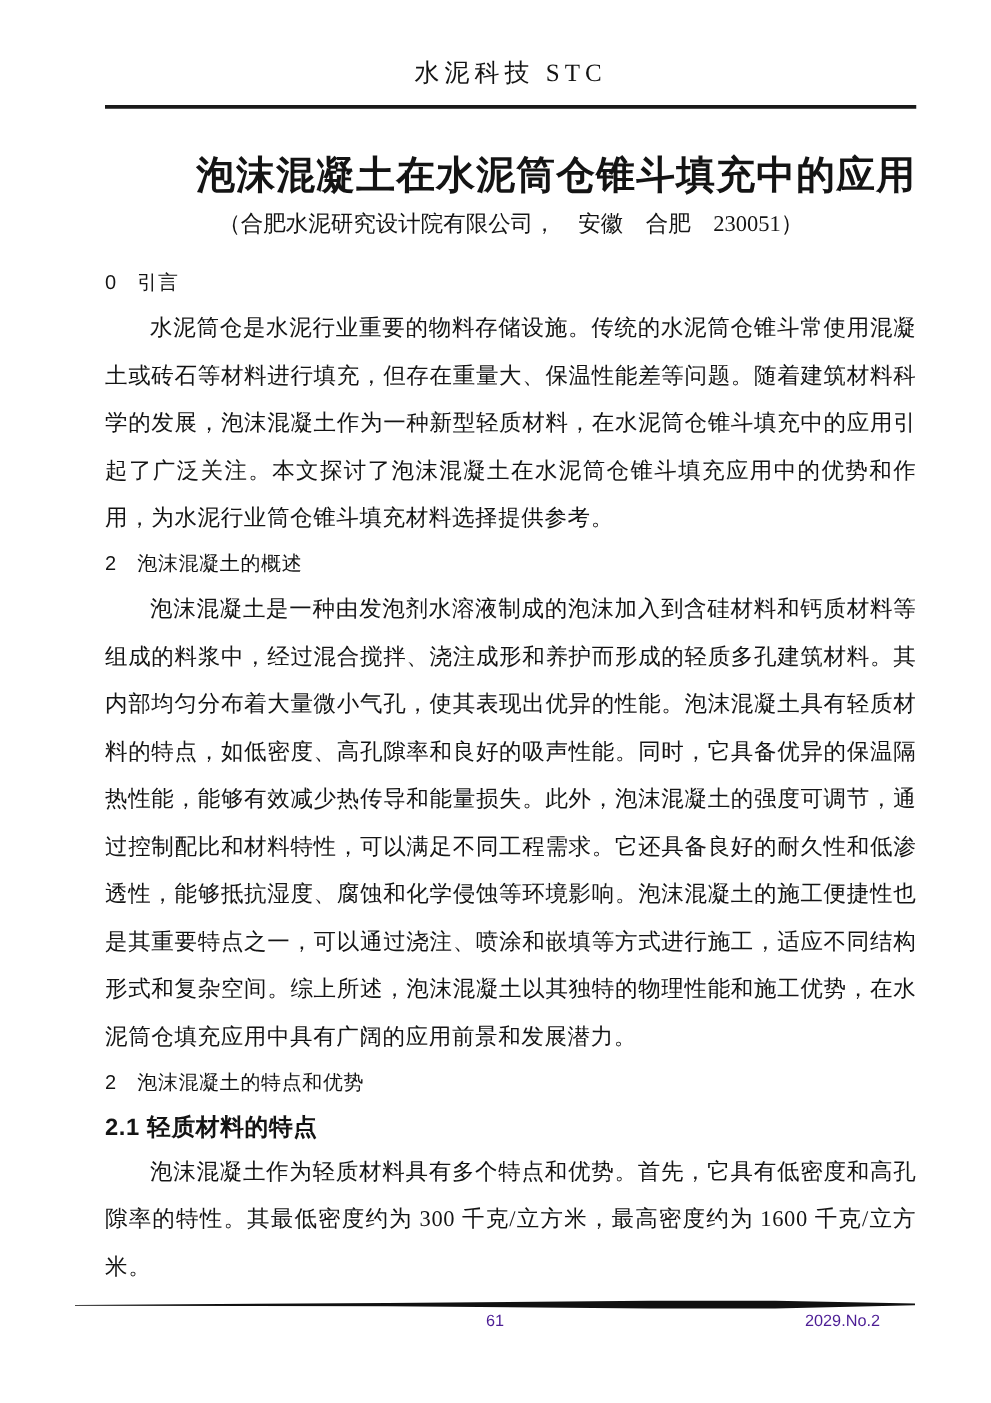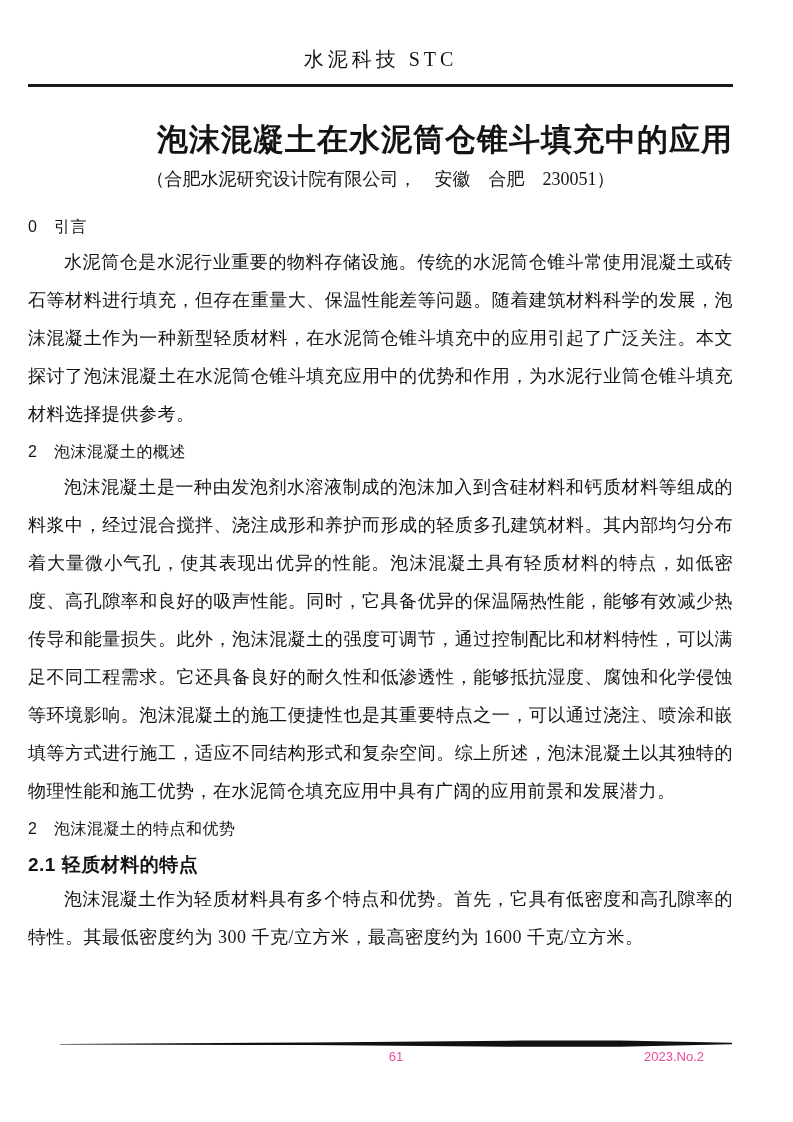--- a/index.html
+++ b/index.html
@@ -8,21 +8,21 @@
     background: #ffffff;
   }
   .page {
     position: relative;
     width: 793px;
     height: 1122px;
     background: #ffffff;
     color: #141414;
     overflow: hidden;
     box-sizing: border-box;
-    padding: 46px 60px 0 28px;
+    padding: 46px 60px 0 84px;
     font-family: "Liberation Serif", "DejaVu Serif", serif;
   }
   
   .journal-title {
     text-align: center;
     font-size: 20px;
     line-height: 26px;
     letter-spacing: 4px;
     font-family: "Liberation Serif", "DejaVu Serif", serif;
   }
@@ -90,21 +90,21 @@
     display: block;
     width: 100%;
     height: 8px;
   }
   .footer-row {
     position: relative;
     height: 20px;
     margin-top: 1px;
     font-family: "Liberation Sans", "DejaVu Sans", sans-serif;
     font-size: 13px;
-    color: #ec4899;
+    color: #4c1d95;
   }
   .page-number {
     position: absolute;
     left: 0; right: 0;
     text-align: center;
   }
   .issue-label {
     position: absolute;
     right: 28px;
     top: 0;
@@ -135,17 +135,17 @@
 
   <h3 class="subsec">2.1 轻质材料的特点</h3>
   <p class="body-par">泡沫混凝土作为轻质材料具有多个特点和优势。首先，它具有低密度和高孔隙率的特性。其最低密度约为 300 千克/立方米，最高密度约为 1600 千克/立方米。</p>
 
   <div class="footer">
     <svg class="footer-rule-svg" viewBox="0 0 672 8" preserveAspectRatio="none" aria-hidden="true">
       <polygon fill="#111111" points="0,4 250,2.4 460,0.6 560,0.6 672,2.8 672,4.2 560,6.8 460,6.8 250,5 0,4.6"></polygon>
     </svg>
     <div class="footer-row">
       <span class="page-number">61</span>
-      <span class="issue-label">2023.No.2</span>
+      <span class="issue-label">2029.No.2</span>
     </div>
   </div>
 
 </div>
 
 </body></html>

